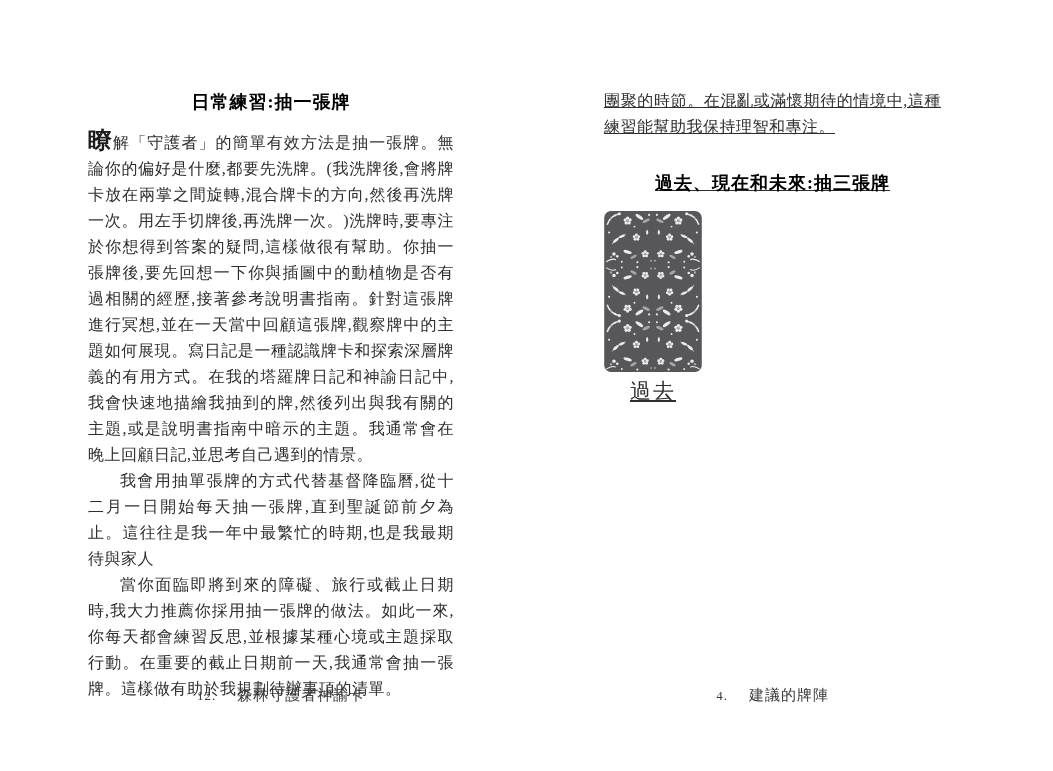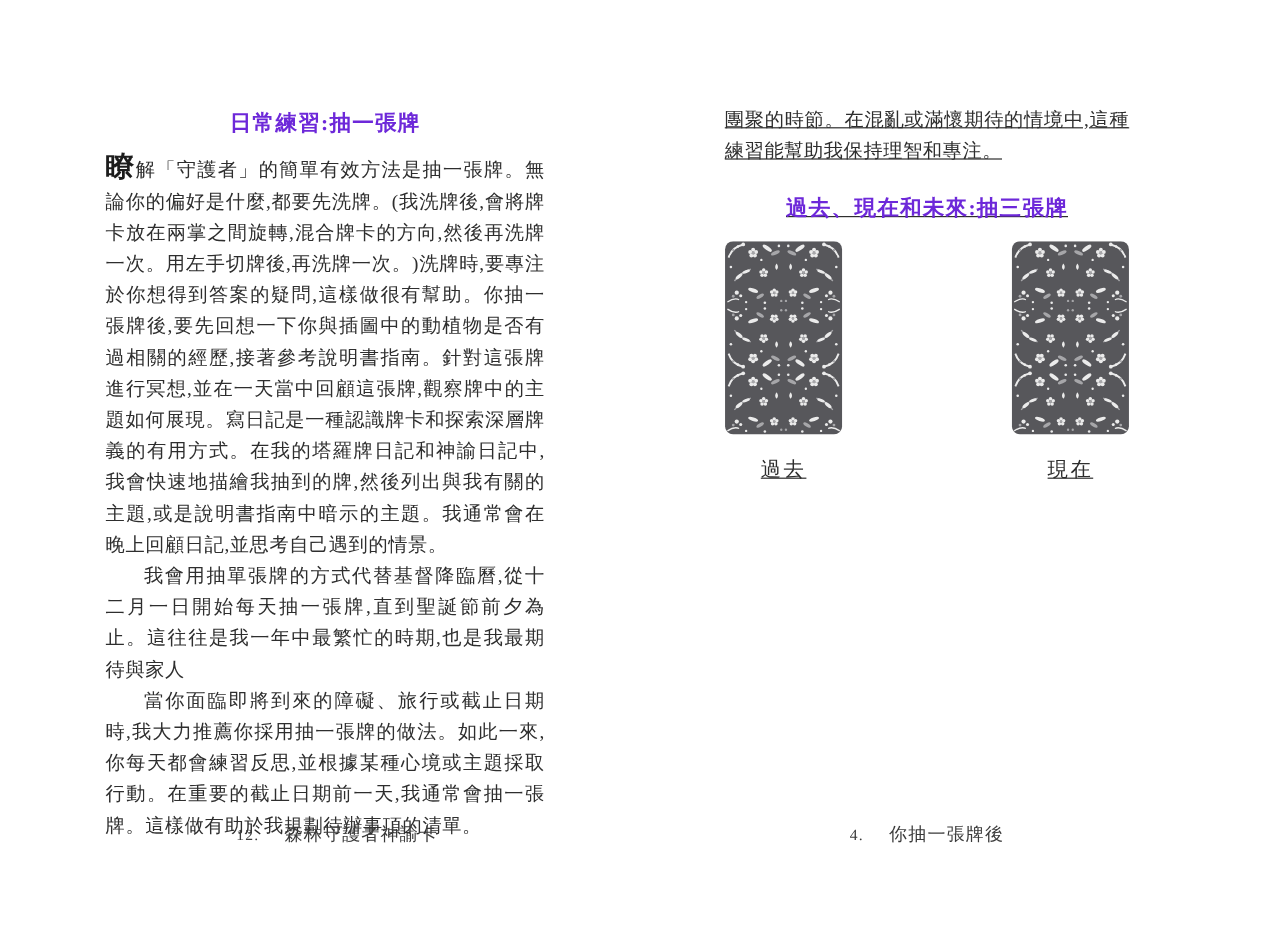--- a/index.html
+++ b/index.html
@@ -17,25 +17,25 @@
   }
   .page { position: absolute; }
   #page-left  { left: 88px;  top: 90px; width: 366px; }
   #page-right { left: 604px; top: 88px; width: 337px; text-decoration: underline; }
 
   .section-heading {
     font-size: 18px;
     line-height: 24px;
     font-weight: bold;
     text-align: center;
-    color: #6d28d9;
+    color: #000000;
     margin: 0 0 14px 0;
     letter-spacing: 1px;
   }
-  #page-right .section-heading { margin: 21px 0 16px 0; }
+  #page-right .section-heading { margin: 31px 0 16px 0; }
 
   .body-para {
     font-size: 16px;
     line-height: 26px;
     text-align: justify;
     margin: 0;
     letter-spacing: 0.5px;
     color: #2e2e2e;
   }
   .indent { text-indent: 2em; }
@@ -56,22 +56,22 @@
     display: flex;
     flex-direction: column;
     align-items: center;
   }
   .card-back {
     width: 98px;
     height: 161px;
     display: block;
   }
   .card-caption {
-    margin-top: 18px;
-    font-size: 17px;
+    margin-top: 5px;
+    font-size: 21px;
     letter-spacing: 2px;
     color: #2e2e2e;
   }
 
   .page-footer {
     position: absolute;
     top: 686px;
     text-align: center;
     font-size: 15px;
     color: #3a3a3a;
@@ -164,27 +164,21 @@
   <p class="body-para">團聚的時節。在混亂或滿懷期待的情境中,這種練習能幫助我保持理智和專注。</p>
   <h2 class="section-heading">過去、現在和未來:抽三張牌</h2>
 
   <div class="cards-row">
     <figure class="card-slot">
       <svg class="card-back" viewBox="0 0 100 165">
           <use href="#card-back-art"></use>
         </svg>
       <figcaption class="card-caption">過去</figcaption>
     </figure>
-    <figure class="card-slot">
-      <svg class="card-back" viewBox="0 0 100 165">
-          <use href="#card-back-art"></use>
-        </svg>
-      <figcaption class="card-caption">現在</figcaption>
-    </figure>
   </div>
 </section>
 
 <footer class="page-footer" id="footer-left">
   <span class="pagenum">12.</span><span class="foot-title">森林守護者神諭卡</span>
 </footer>
 <footer class="page-footer" id="footer-right">
-  <span class="pagenum">4.</span><span class="foot-title">你抽一張牌後</span>
+  <span class="pagenum">4.</span><span class="foot-title">建議的牌陣</span>
 </footer>
 
 </body></html>

